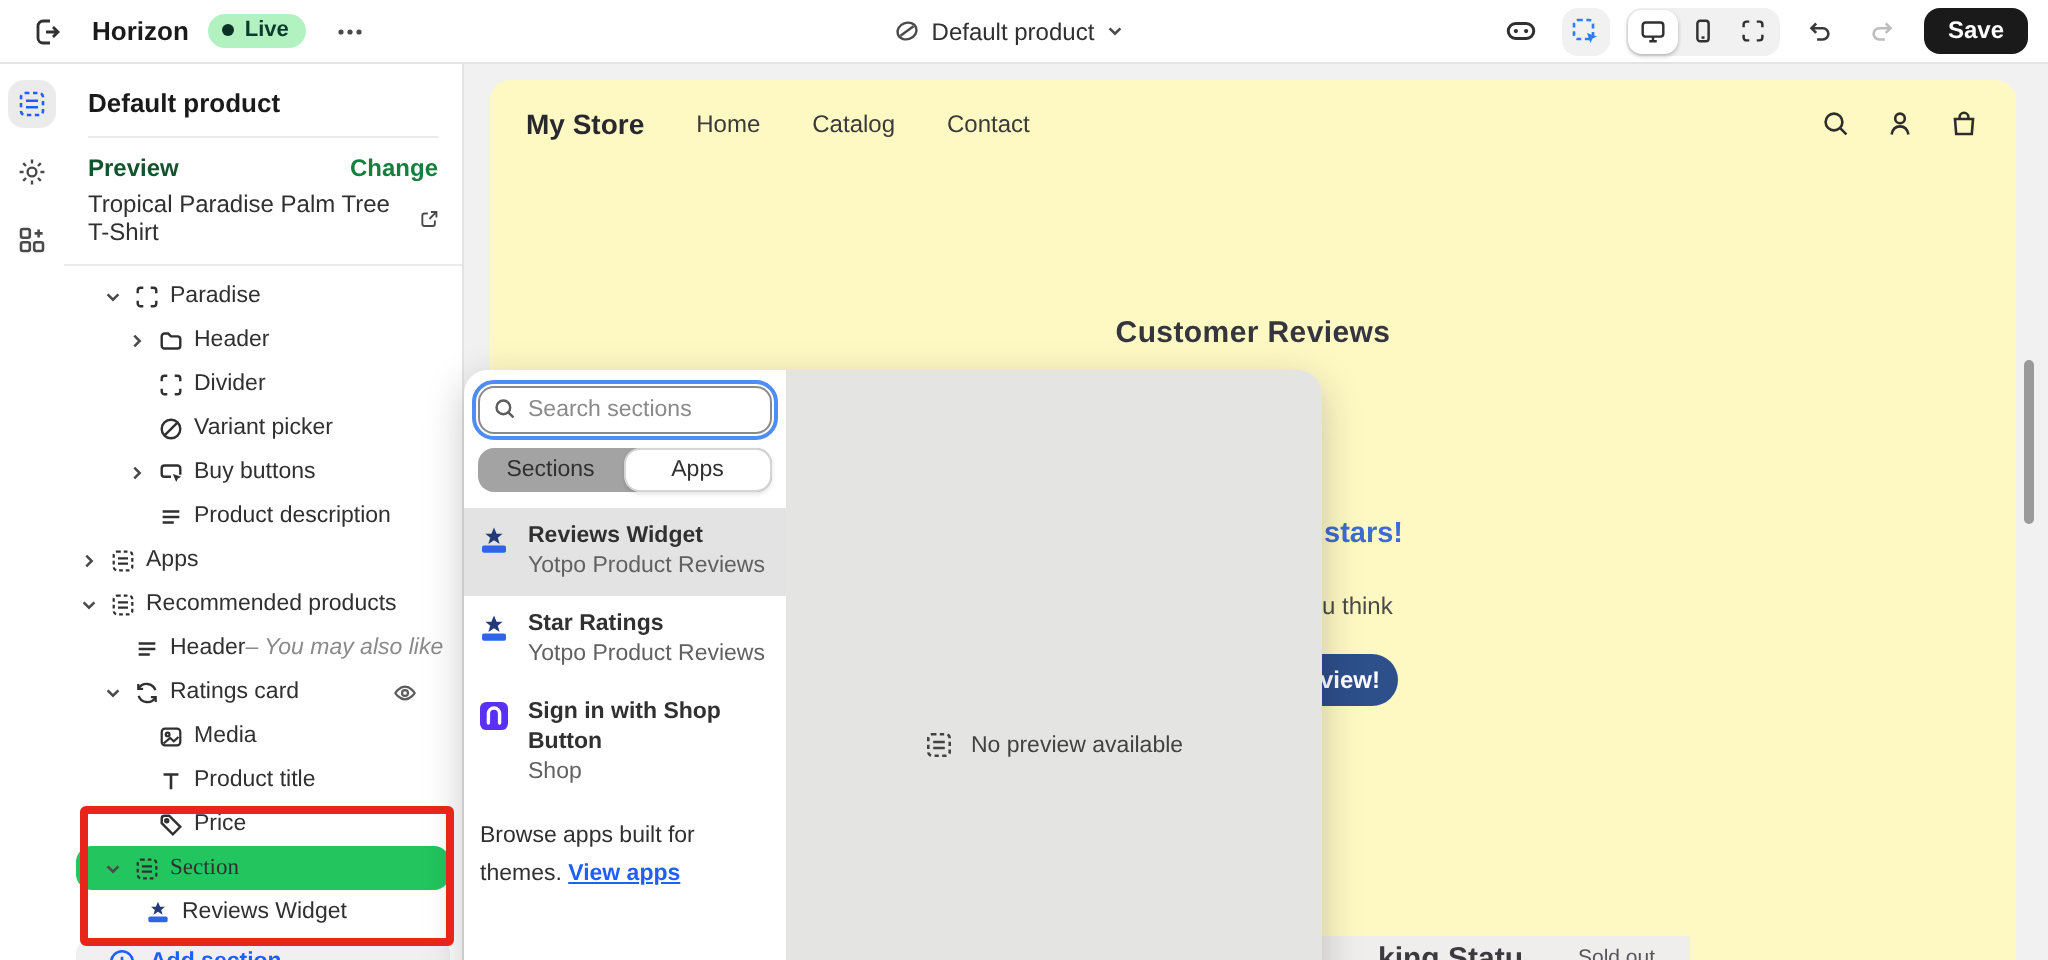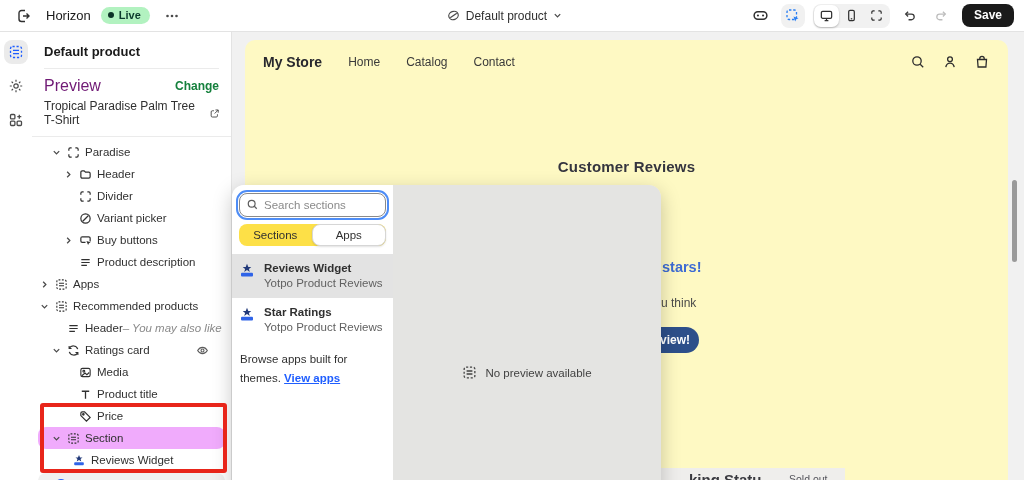--- a/index.html
+++ b/index.html
@@ -8,21 +8,21 @@
     position:relative; width:1024px; height:480px; overflow:hidden;
     background:#f1f1f1; font-family:"Liberation Sans","DejaVu Sans",sans-serif;
     color:#303030; -webkit-font-smoothing:antialiased;
   }
   svg { display:block; }
 
   
   .topbar { position:absolute; top:0; left:0; right:0; height:32px; background:#fff;
     border-bottom:1px solid #e3e3e3; display:flex; align-items:center; z-index:30; }
   .tb-left { display:flex; align-items:center; gap:10px; padding-left:12px; width:260px; }
-  .theme-name { font-size:13px; font-weight:400; color:#1a1a1a; }
+  .theme-name { font-size:13px; font-weight:700; color:#1a1a1a; }
   .live-badge { display:flex; align-items:center; gap:5px; background:#b2f2c0; color:#0c3a2d;
     font-size:11px; font-weight:600; padding:2px 9px 3px 7px; border-radius:999px; }
   .live-dot { width:6px; height:6px; border-radius:50%; background:#0c3226; }
   .tb-center { flex:1; display:flex; align-items:center; justify-content:center; gap:6px;
     font-size:12px; color:#303030; }
   .tb-right { display:flex; align-items:center; gap:8px; padding-right:10px; }
   .icon-btn { display:flex; align-items:center; justify-content:center; width:24px; height:24px;
     border-radius:8px; cursor:pointer; }
   .select-tool { background:#f1f1f1; }
   .device-group { display:flex; align-items:center; background:#f1f1f1; border-radius:8px; padding:1px; }
@@ -37,30 +37,30 @@
   .rail-btn { width:24px; height:24px; border-radius:8px; display:flex; align-items:center; justify-content:center; cursor:pointer; color:#4a4a4a; }
   .rail-btn.active { background:#ebebeb; color:#1f5eff; }
 
   
   .panel { position:absolute; top:32px; left:32px; width:200px; bottom:0; background:#fff;
     border-right:1px solid #e3e3e3; z-index:20; }
   .panel-title { font-size:13px; font-weight:700; color:#1a1a1a; padding:12px 12px 9px; }
   .hr-inset { border:none; border-top:1px solid #ebebeb; margin:0 12px; }
   .hr-full { border:none; border-top:1px solid #ebebeb; margin:0; }
   .preview-row { display:flex; justify-content:space-between; align-items:center; padding:8px 12px 1px; }
-  .preview-label { font-size:16px; font-weight:400; color:#701a75; }
+  .preview-label { font-size:12px; font-weight:700; color:#14532d; }
   .change-link { font-size:12px; font-weight:600; color:#15803d; cursor:pointer; }
   .preview-page { display:flex; align-items:center; gap:4px; padding:3px 12px 9px; font-size:12px; color:#303030; }
 
   .tree { padding-top:4px; }
   .trow { position:relative; display:flex; align-items:center; height:22px; font-size:11.5px; color:#303030; cursor:pointer; }
   .trow .chev { width:12px; height:12px; display:flex; align-items:center; justify-content:center; flex:0 0 12px; margin-right:4px; color:#4a4a4a; }
   .trow .ticon { width:14px; height:14px; flex:0 0 14px; margin-right:5px; display:flex; align-items:center; justify-content:center; color:#303030; }
   .lvl1 { padding-left:6px; } .lvl2 { padding-left:18px; } .lvl3 { padding-left:30px; }
-  .trow.selected { background:#f0abfc; border-radius:8px; margin:0 6px; padding-left:0; }
+  .trow.selected { background:#22c55e; border-radius:8px; margin:0 6px; padding-left:0;font-family:Liberation Serif, serif; }
   .suffix { color:#8a8a8a; font-style:italic; margin-left:0; }
   .eye { position:absolute; right:22px; color:#5c5c5c; }
   .add-section-row { display:flex; align-items:center; height:24px; margin:2px 6px 0; background:#f0f0f0;
     border-radius:8px; padding-left:16px; gap:7px; cursor:pointer; }
   .add-section-label { font-size:11.5px; font-weight:600; color:#1f5eff; }
 
   
   .red-box { position:absolute; left:40px; top:403px; width:187px; height:70px;
     border:4px solid #e8251a; border-radius:3px; z-index:40; pointer-events:none; }
 
@@ -90,21 +90,21 @@
   .popover { position:absolute; left:232px; top:185px; width:429px; height:375px; z-index:25;
     display:flex; border-radius:12px; box-shadow:0 6px 20px rgba(0,0,0,.22); }
   .pop-left { width:161px; background:#fff; border-radius:12px 0 0 12px; display:flex; flex-direction:column; }
   .pop-right { flex:1; background:#e4e4e2; border-radius:0 12px 12px 0; position:relative; }
   .search-wrap { margin:8px 7px 7px; position:relative; }
   .search-input { width:100%; height:24px; border:1px solid #8a8a8a; outline:2px solid #4e8df6;
     outline-offset:1px; border-radius:8px; padding:0 6px 1px 24px; font-size:11.5px; color:#303030;
     font-family:inherit; background:#fff; }
   .search-input::placeholder { color:#8a8a8a; }
   .search-icon { position:absolute; left:7px; top:5px; color:#5c5c5c; }
-  .tabs { display:flex; margin:0 7px 8px; background:#fde047; border-radius:8px; }
+  .tabs { display:flex; margin:0 7px 8px; background:#a3a3a3; border-radius:8px; }
   .tab { flex:1; height:22px; display:flex; align-items:center; justify-content:center; font-size:11.5px;
     color:#303030; border-radius:8px; cursor:pointer; }
   .tab.active { background:#fff; border:1px solid #d6d6d6; box-shadow:0 1px 2px rgba(0,0,0,.12); font-weight:400; }
   .app-item { display:flex; align-items:flex-start; gap:9px; padding:7px 8px 7px 7px; cursor:pointer; }
   .app-item.selected { background:#e3e3e3; }
   .app-icon { width:16px; height:16px; flex:0 0 16px; margin-top:1px; }
   .app-title { font-size:11.5px; font-weight:700; color:#303030; line-height:1.3; }
   .app-sub { font-size:11.5px; color:#616161; line-height:1.3; }
   .browse { padding:8px 8px 0 8px; font-size:11.5px; color:#303030; line-height:1.65; }
   .browse a { color:#1f5eff; font-weight:600; text-decoration:underline; cursor:pointer; }
@@ -513,20 +513,30 @@
         <svg class="app-icon" viewBox="0 0 16 16">
           <path d="M8 1.8 9.3 4.9h3L9.9 6.9l.9 3.1L8 8.1 5.2 10l.9-3.1L3.7 4.9h3Z" fill="#223a7a"></path>
           <rect x="2" y="10.8" width="12" height="3.6" rx="1" fill="#2f63e8"></rect>
         </svg>
         <span>
           <div class="app-title">Star Ratings</div>
           <div class="app-sub">Yotpo Product Reviews</div>
         </span>
       </div>
 
+      <div class="app-item">
+        <svg class="app-icon" viewBox="0 0 16 16">
+          <rect x="1" y="1" width="14" height="14" rx="3.2" fill="#5a31f4"></rect>
+          <path d="M5.2 11.5V6.8a2.8 2.8 0 0 1 5.6 0v4.7" stroke="#fff" stroke-width="1.7" fill="none" stroke-linecap="round"></path>
+        </svg>
+        <span>
+          <div class="app-title">Sign in with Shop Button</div>
+          <div class="app-sub">Shop</div>
+        </span>
+      </div>
 
       <div class="browse"><span>Browse apps built for themes. </span><a>View apps</a></div>
     </div>
 
     <div class="pop-right">
       <div class="no-preview">
         <svg width="15" height="15" viewBox="0 0 14 14" fill="none" stroke="#424242" stroke-width="1.2">
           <rect x="2" y="2" width="10" height="10" rx="1.8" stroke-dasharray="2 1.6"></rect>
             <path d="M4.3 5.6h5.4M4.3 8.4h5.4"></path>
         </svg>

